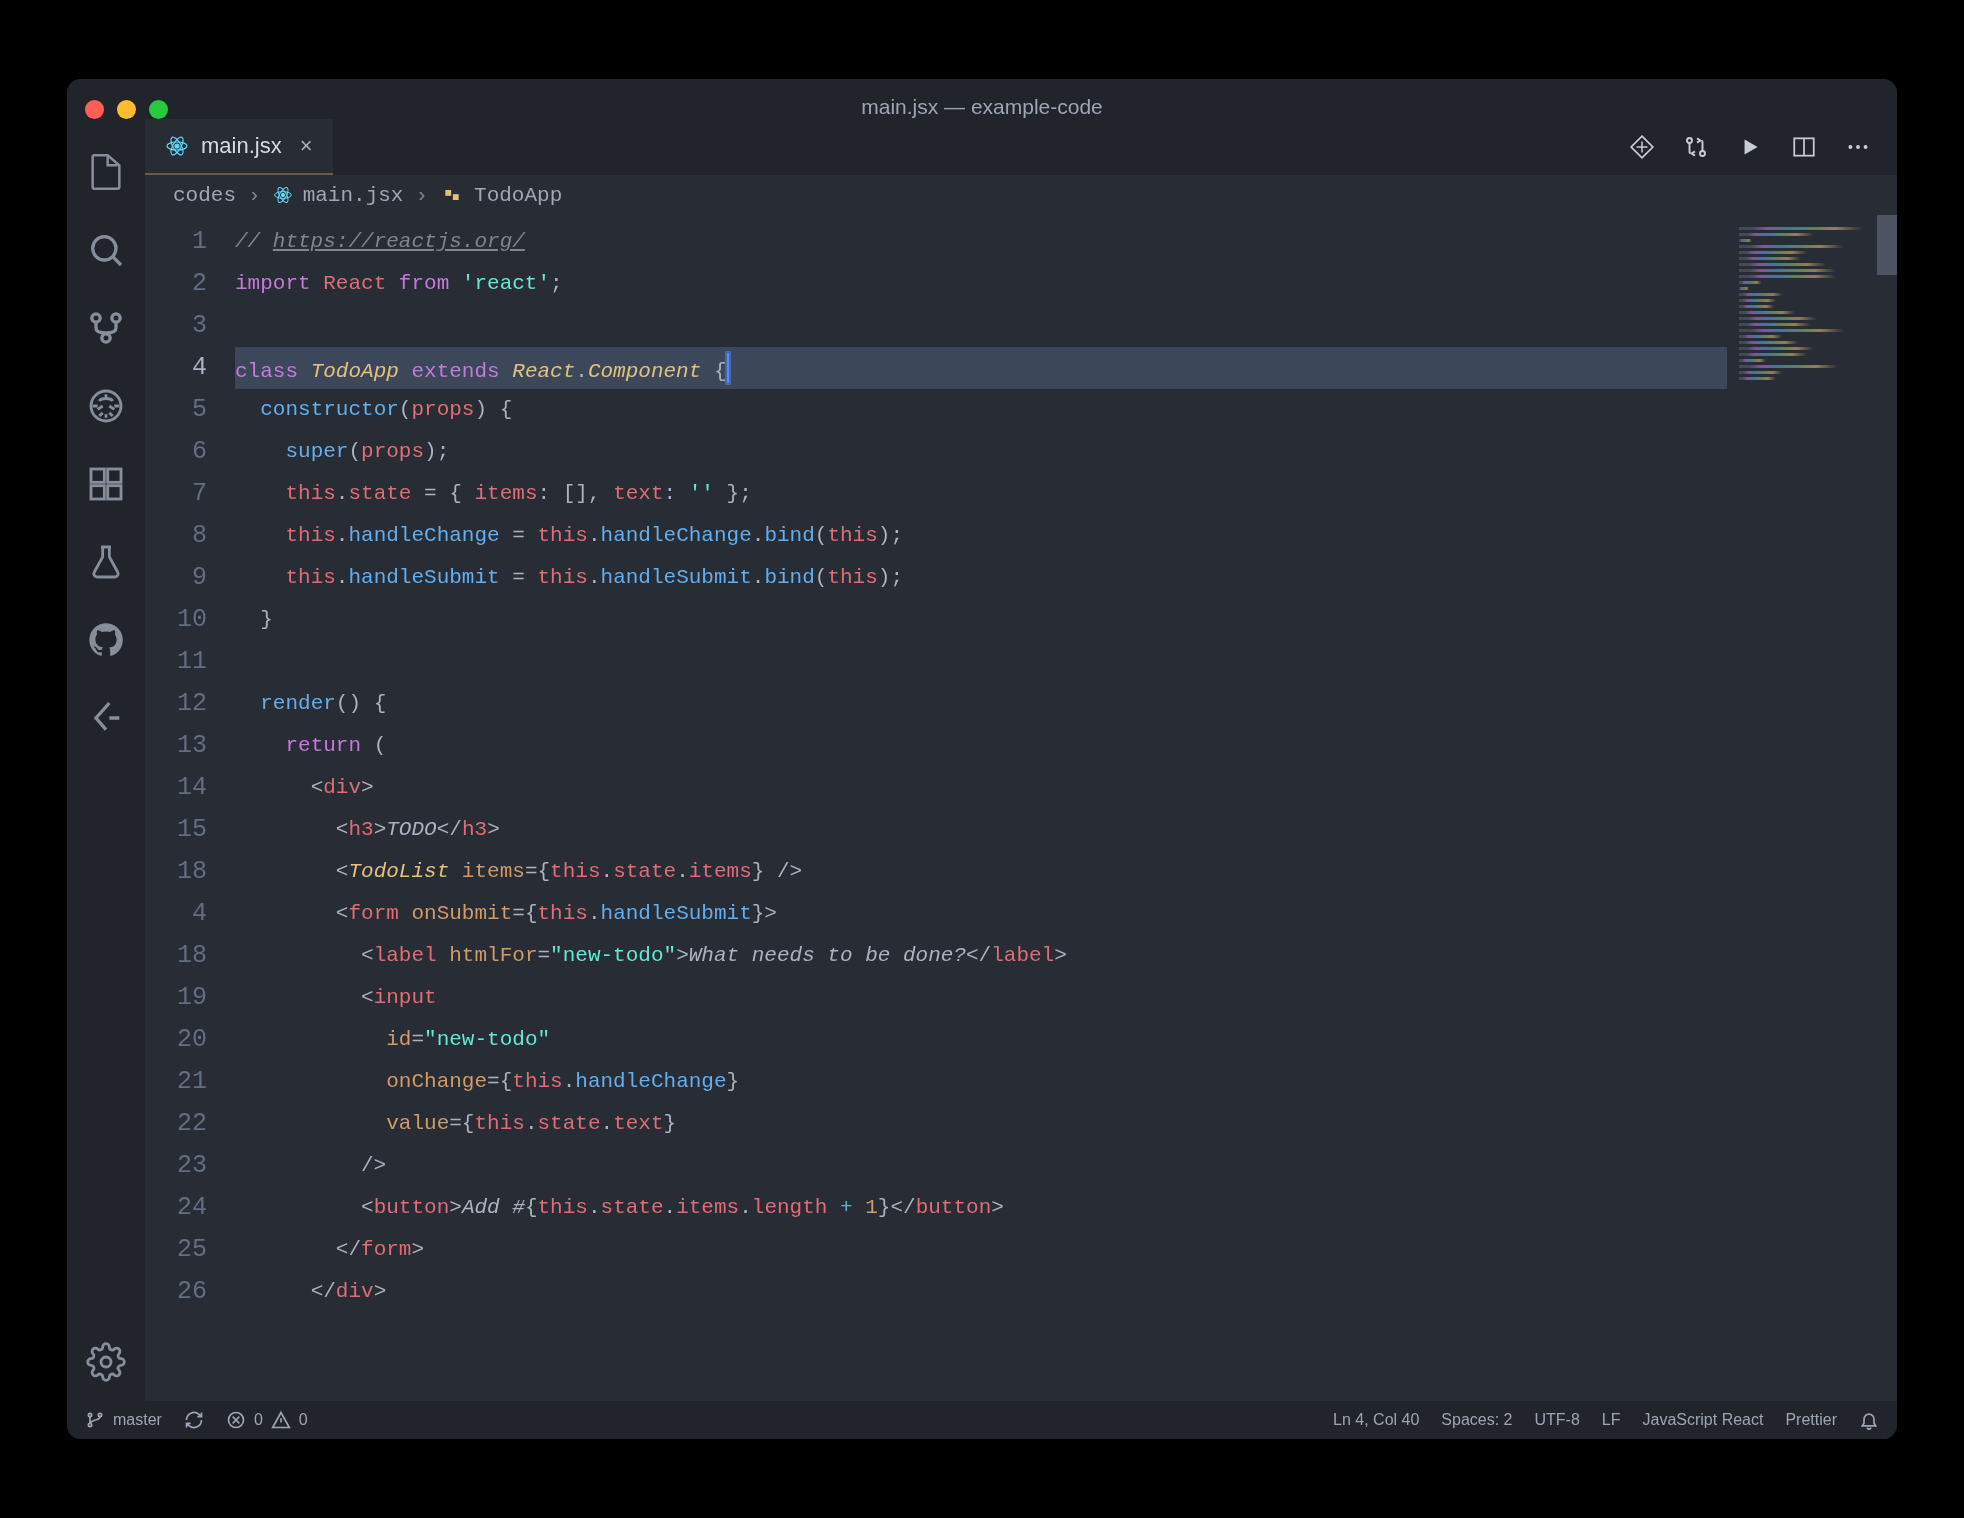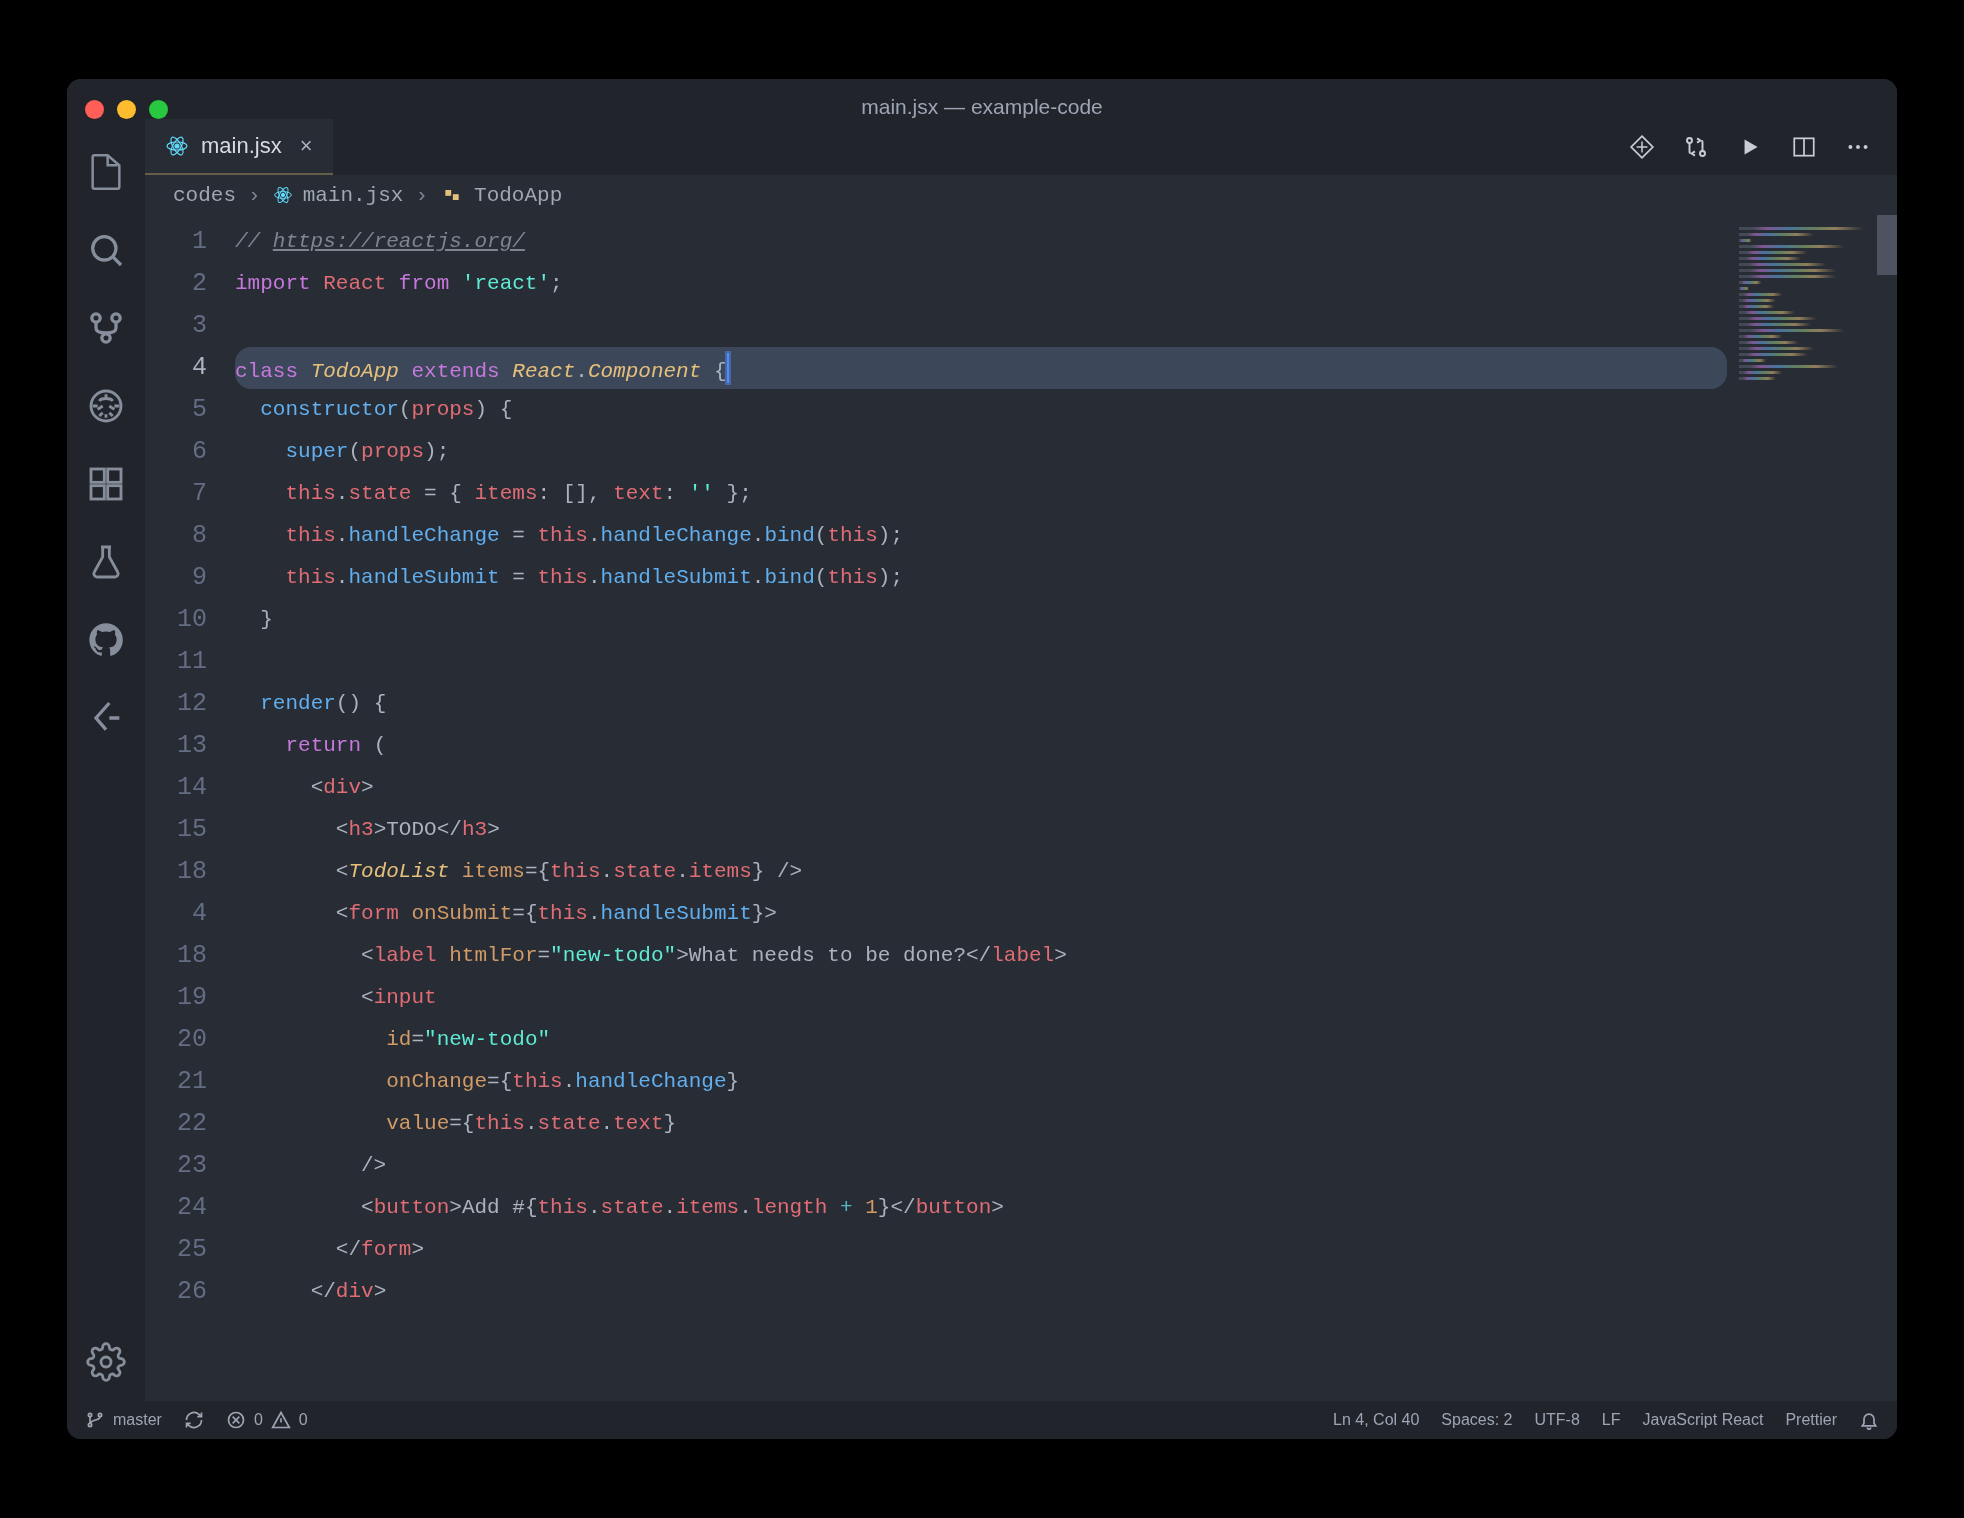--- a/index.html
+++ b/index.html
@@ -151,21 +151,20 @@
     line-height: 42px;
     padding-top: 6px;
     white-space: pre;
     color: #abb2bf;
     overflow: hidden;
   }
   .code-line { height: 42px; position: relative; }
   .code-line.highlight {
     background: #2c313c;
     box-shadow: inset 0 0 0 1000px rgba(103,134,165,.28);
-    border-radius: 16px;
   }
   .cursor {
     display: inline-block;
     width: 2px; height: 30px;
     background: #528bff;
     position: relative; top: 6px;
     box-shadow: 0 0 0 2px rgba(82,139,255,.45);
   }
   .minimap {
     width: 170px;
@@ -192,21 +191,21 @@
   .c-key{ color:#c678dd; }          
   .c-var{ color:#e06c75; }          
   .c-func{ color:#61afef; }         
   .c-prop{ color:#d19a66; }         
   .c-str{ color:#5eead4; }          
   .c-num{ color:#d19a66; }
   .c-type{ color:#e5c07b; font-style: italic; }
   .c-punc{ color:#abb2bf; }
   .c-op{ color:#56b6c2; }
   .c-tag{ color:#e06c75; }
-  .c-text{ color:#abb2bf; }
+  .c-text{ color:#abb2bf;font-style:italic; }
   .underline{ text-decoration: underline; text-decoration-color:#7f848e; }
   
   .statusbar {
     height: 38px;
     background: #21252b;
     display: flex;
     align-items: center;
     color: #9da5b4;
     font-size: 16px;
     padding: 0 18px;

